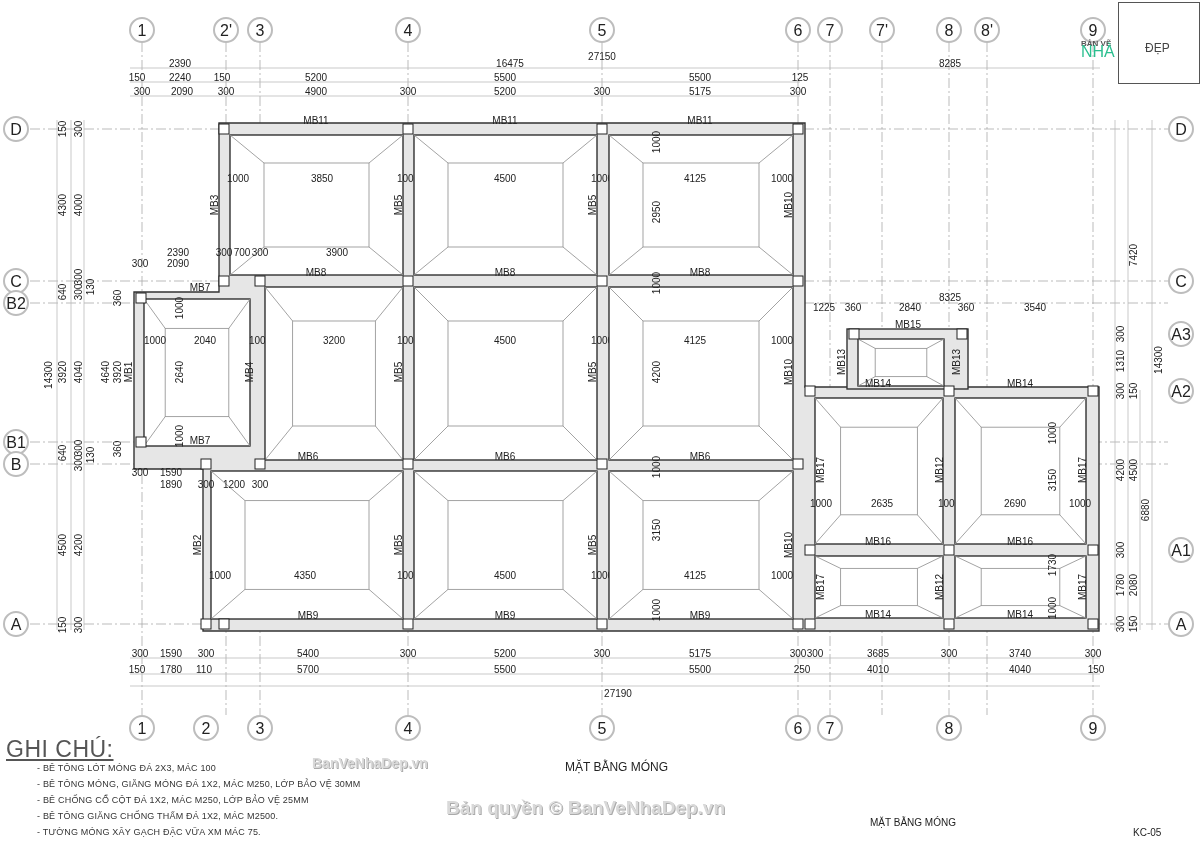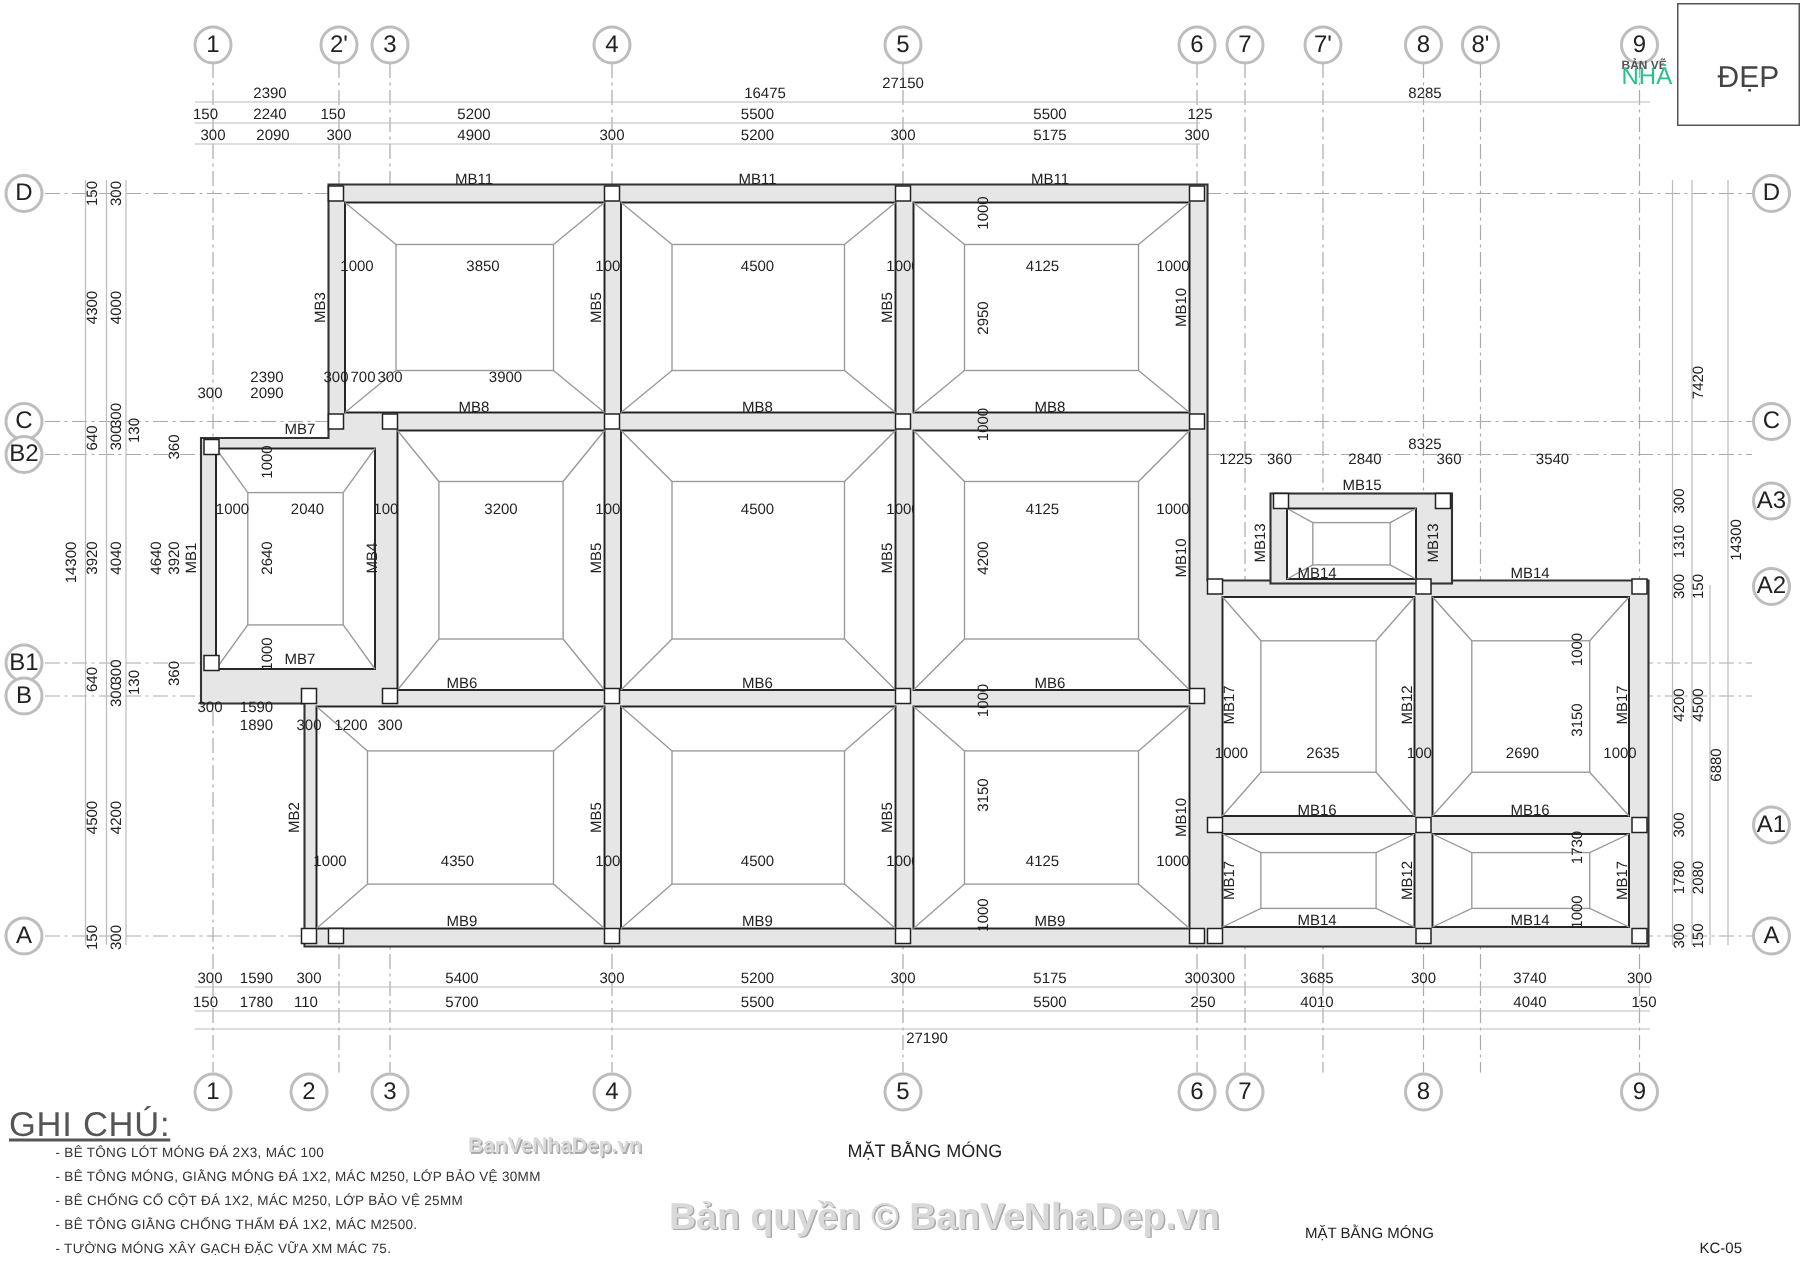--- a/index.html
+++ b/index.html
@@ -16,25 +16,25 @@
   .pad-inner{fill:none;stroke:#999;stroke-width:0.9;}
   .beamlbl{font-size:10px;text-anchor:middle;}
   .col{fill:#fff;stroke:#222;stroke-width:1;}
   .note-title{position:absolute;left:6px;top:736px;font-size:23px;color:#555;text-decoration:underline;letter-spacing:0.5px;}
   .notes{position:absolute;left:6px;top:760px;margin:0;padding:0;list-style:none;}
   .notes li{font-size:9px;line-height:16px;color:#333;letter-spacing:0.2px;margin-left:31px;}
   .title1{position:absolute;left:565px;top:760px;font-size:12px;}
   .title2{position:absolute;left:870px;top:817px;font-size:10px;}
   .sheetno{position:absolute;left:1133px;top:827px;font-size:10px;}
   .wm1{position:absolute;left:312px;top:755px;font-size:14px;font-weight:bold;color:#d9d9d9;text-shadow:1px 1px 0 #aaa;}
-  .wm2{position:absolute;left:446px;top:797px;font-size:25px;font-weight:bold;color:#d9d9d9;text-shadow:1px 1px 0 #aaa;}
+  .wm2{position:absolute;left:446px;top:797px;font-size:19px;font-weight:bold;color:#d9d9d9;text-shadow:1px 1px 0 #aaa;}
   .logo{position:absolute;left:1118px;top:2px;width:80px;height:80px;border:1.5px solid #555;background:#fff;}
   .logo .top{position:absolute;left:-38px;top:36px;font-size:8px;font-weight:bold;color:#555;text-align:center;}
   .logo .nh{position:absolute;left:-38px;top:40px;font-size:16px;font-weight:normal;color:#2bbf8f;}
-  .logo .dep{position:absolute;left:26px;top:38px;font-size:20px;color:#444;}
+  .logo .dep{position:absolute;left:26px;top:38px;font-size:12px;color:#444;}
 </style>
 </head>
 <body>
 
 <div id="sheet">
   <svg id="plan" width="1200" height="851" viewBox="0 0 1200 851" xmlns="http://www.w3.org/2000/svg">
     <g id="g-grid">
         <line x1="142" y1="42" x2="142" y2="715" class="grid"></line>
         <line x1="226" y1="42" x2="226" y2="715" class="grid"></line>
         <line x1="260" y1="42" x2="260" y2="715" class="grid"></line>

